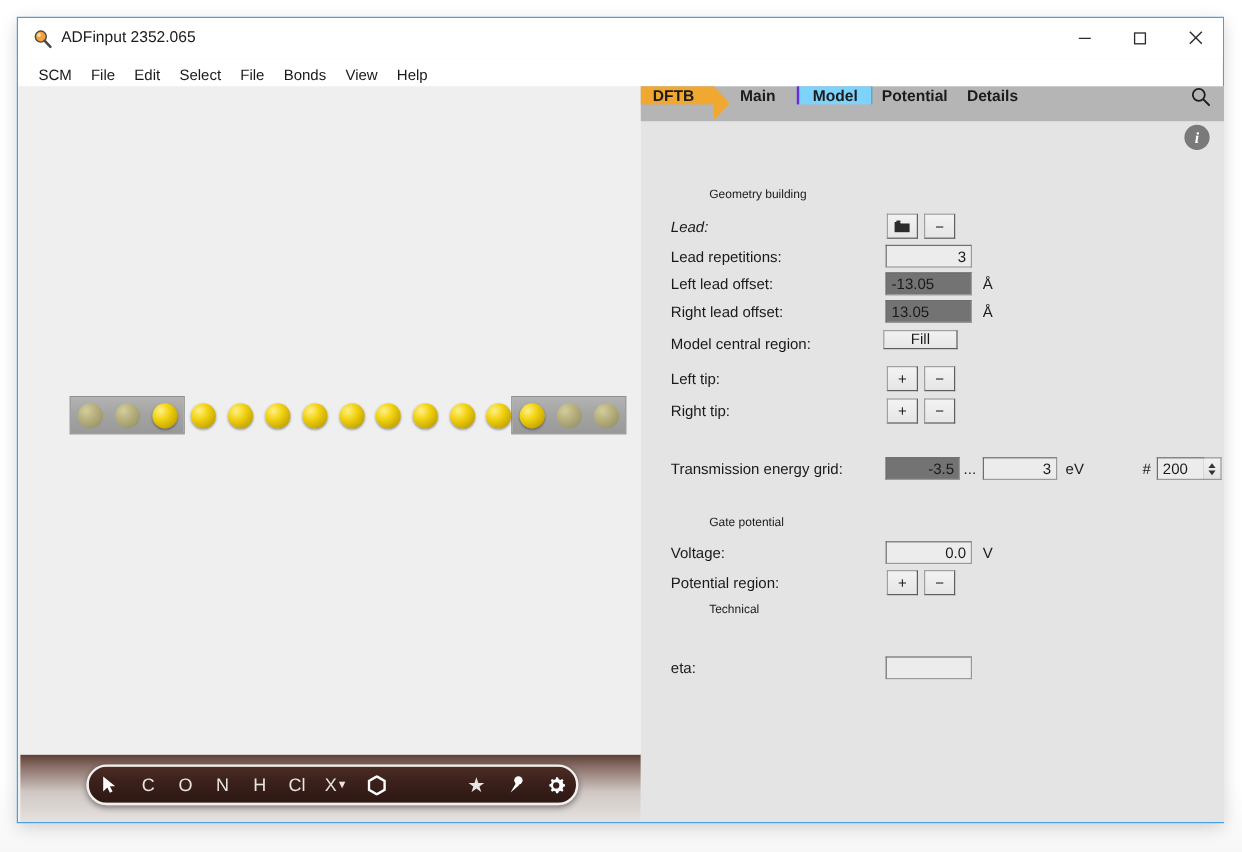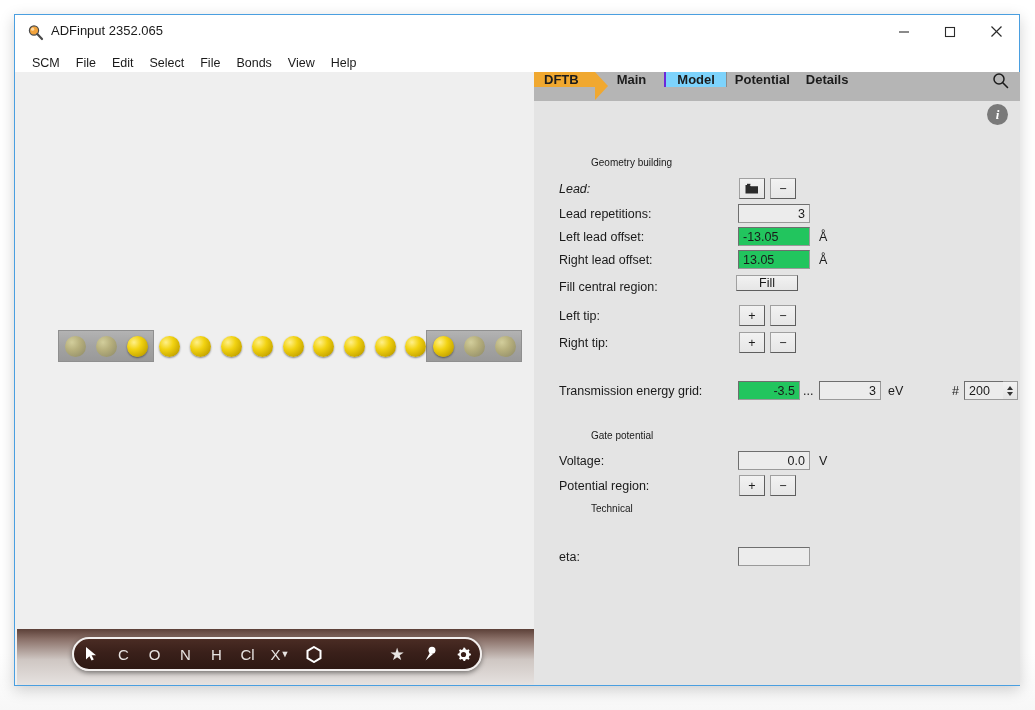--- a/index.html
+++ b/index.html
@@ -239,21 +239,21 @@
     border-top-color: #6e6e6e;
     border-left-color: #6e6e6e;
     background: #ececec;
     font-size: 12.5px;
     color: #1a1a1a;
     text-align: right;
     padding: 1px 4px 0 4px;
     line-height: 17px;
     font-family: "Liberation Sans", sans-serif;
   }
-  .inp-yellow { background: #22c55e; }
+  .inp-yellow { background: #737373; }
   .inp-left { text-align: left; }
 
   .btn {
     position: absolute;
     height: 21px;
     box-sizing: border-box;
     background: linear-gradient(to bottom, #f2f2f2 0%, #e6e6e6 100%);
     border: 1px solid #a0a0a0;
     border-right-color: #5e5e5e;
     border-bottom-color: #5e5e5e;
@@ -436,21 +436,21 @@
         <div class="inp" style="left:204px; top:73px; width:72px;">3</div>
 
         <div class="row-label" style="top:99px;">Left lead offset:</div>
         <div class="inp inp-yellow inp-left" style="left:204px; top:96px; width:72px;">-13.05</div>
         <div class="unit" style="left:285px; top:99px;">Å</div>
 
         <div class="row-label" style="top:122px;">Right lead offset:</div>
         <div class="inp inp-yellow inp-left" style="left:204px; top:119px; width:72px;">13.05</div>
         <div class="unit" style="left:285px; top:122px;">Å</div>
 
-        <div class="row-label" style="top:149px;">Fill central region:</div>
+        <div class="row-label" style="top:149px;">Model central region:</div>
         <div class="btn btn-fill" style="left:202px; top:144px;">Fill</div>
 
         <div class="row-label" style="top:178px;">Left tip:</div>
         <div class="btn btn-sq" style="left:205px; top:174px;">+</div>
         <div class="btn btn-sq" style="left:236px; top:174px;">−</div>
 
         <div class="row-label" style="top:205px;">Right tip:</div>
         <div class="btn btn-sq" style="left:205px; top:201px;">+</div>
         <div class="btn btn-sq" style="left:236px; top:201px;">−</div>
 

